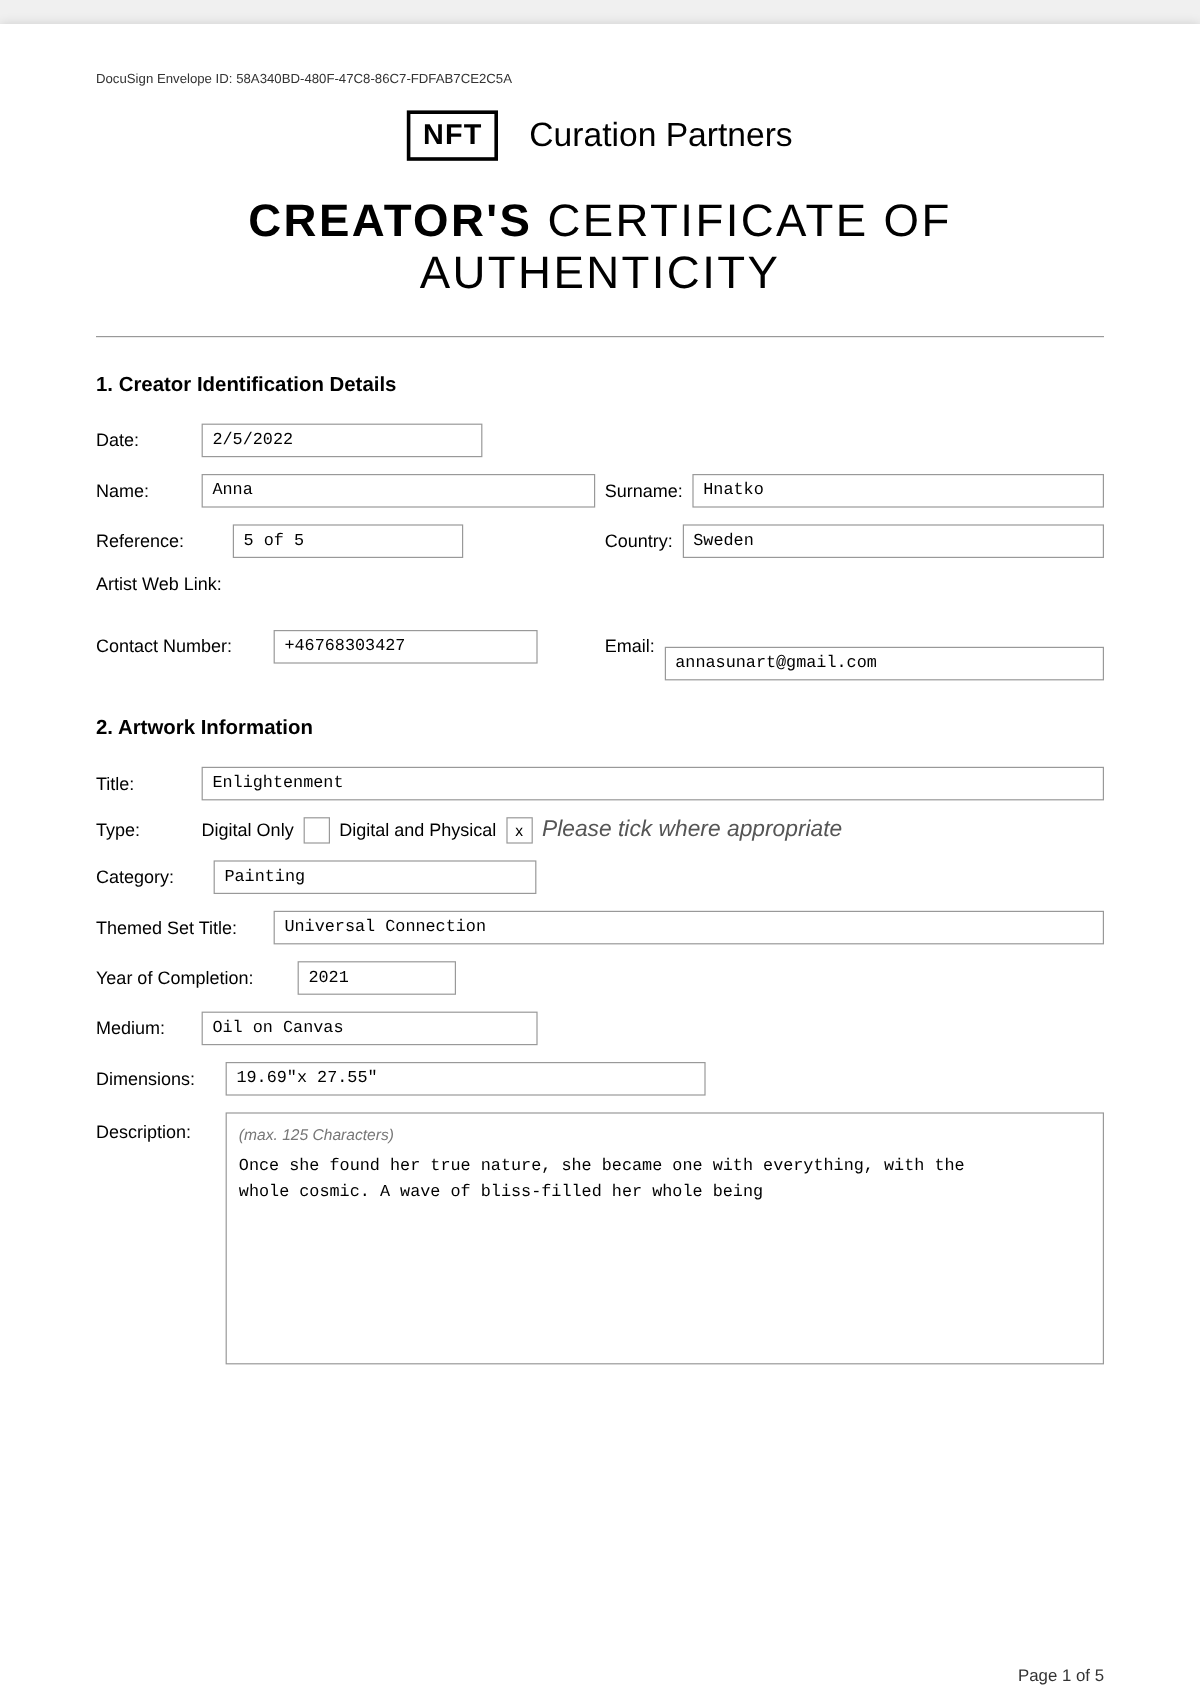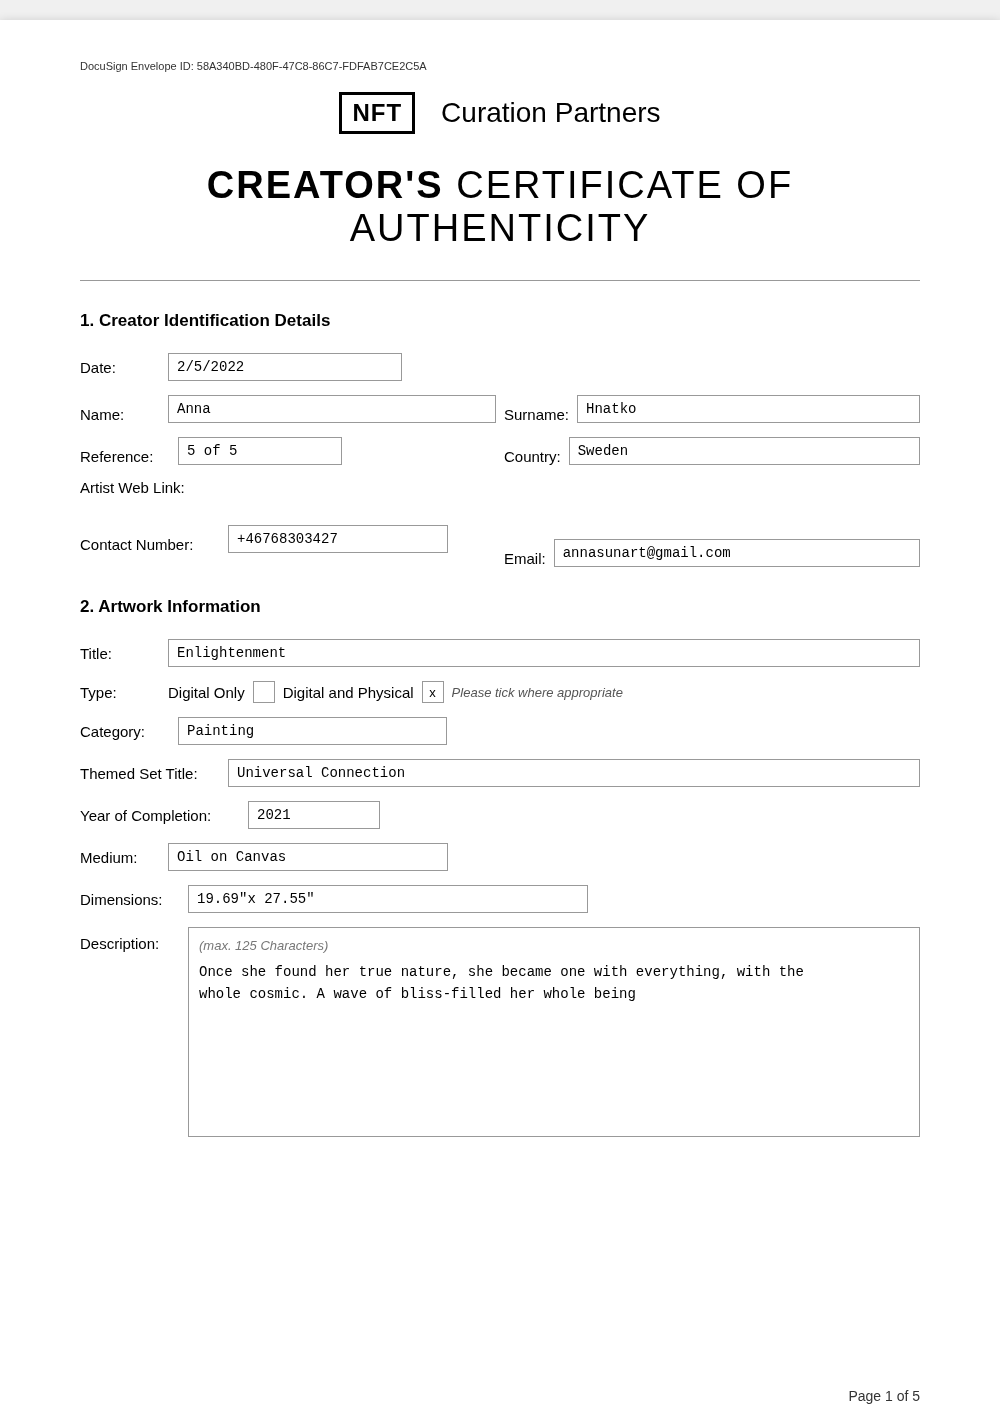--- a/index.html
+++ b/index.html
@@ -119,21 +119,22 @@
 
     .field-name {
       flex: 1;
     }
 
     .field-surname {
       flex: 1;
     }
 
     .field-reference {
-      width: 164px;
+      width: 192px;
+      margin-left: 16px;
     }
 
     .field-country {
       flex: 1;
     }
 
     .field-weblink {
       flex: 1;
     }
 
@@ -183,21 +184,21 @@
       border: 1px solid #999;
       width: 22px;
       height: 22px;
       font-size: 13px;
       font-family: Arial, sans-serif;
       background: #fff;
       flex-shrink: 0;
     }
 
     .type-note {
-      font-size: 13px;
+      font-size: 19px;
       font-style: italic;
       color: #555;
       font-family: Arial, sans-serif;
     }
 
     .desc-hint {
       font-size: 13px;
       font-style: italic;
       color: #777;
       font-family: Arial, sans-serif;
@@ -241,21 +242,21 @@
 
     .row-two-col {
       display: flex;
       gap: 8px;
       align-items: center;
       margin-bottom: 14px;
     }
 
     .col-half {
       display: flex;
-      align-items: flex-end;
+      align-items: center;
       gap: 8px;
       flex: 1;
     }
   </style>
 </head>
 <body>
 
 <div class="page">
 
   <div class="docusign-id">DocuSign Envelope ID: 58A340BD-480F-47C8-86C7-FDFAB7CE2C5A</div>

